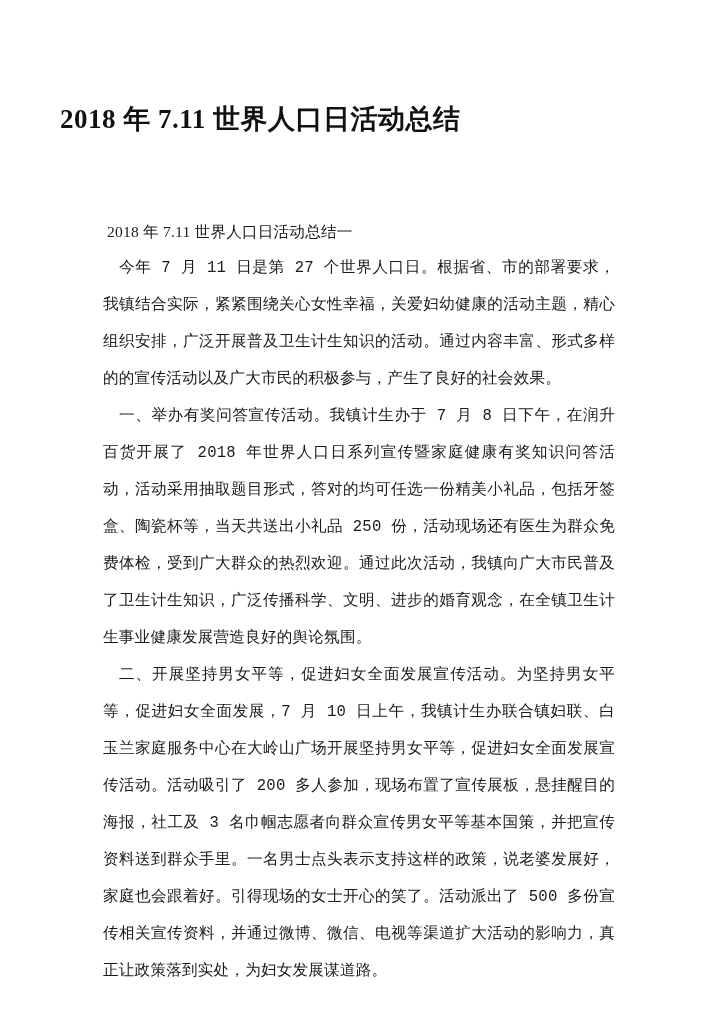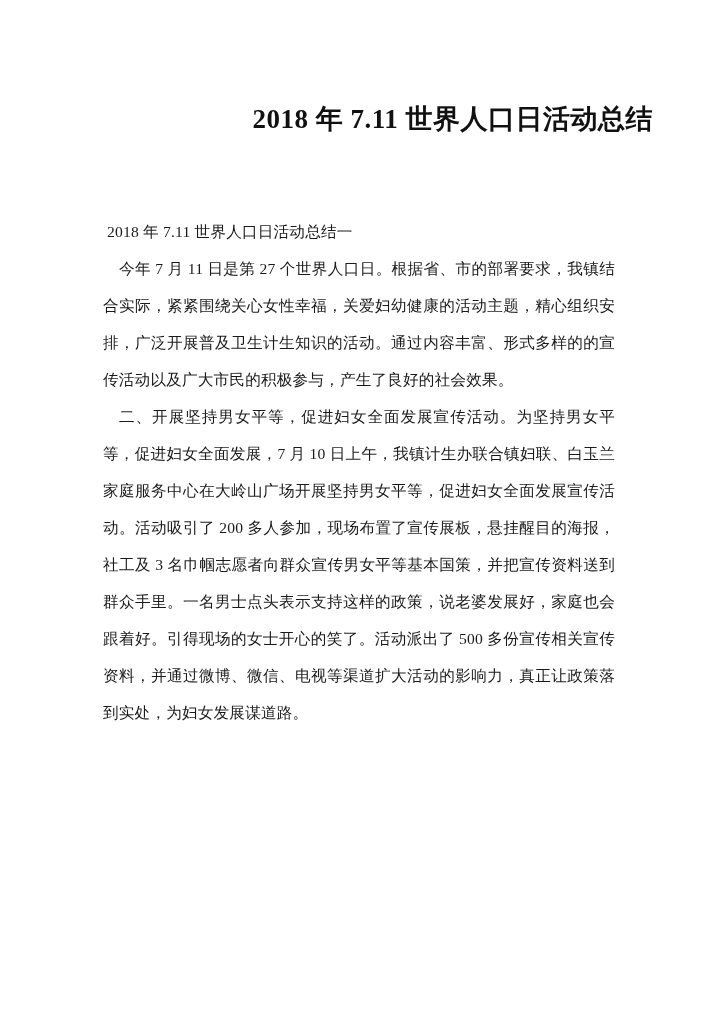--- a/index.html
+++ b/index.html
@@ -17,23 +17,23 @@
     width: 721px;
     height: 1020px;
     margin: 0 auto;
     background: #ffffff;
     overflow: hidden;
     box-sizing: border-box;
   }
   .doc-title {
     position: absolute;
     top: 80px;
-    left: 52px;
+    left: 60px;
     width: 601px;
-    text-align: right;
+    text-align: left;
     font-size: 27px;
     line-height: 42px;
     font-weight: 600;
     letter-spacing: 0.5px;
     color: #111111;
     white-space: nowrap;
   }
   .body-block {
     position: absolute;
     top: 213px;
@@ -48,33 +48,35 @@
     text-justify: inter-ideograph;
     letter-spacing: 0.2px;
     color: #1a1a1a;
   }
   .para.subtitle {
     text-indent: 4px;
     text-align: left;
   }
   .para.indent {
     text-indent: 16px;
+    font-family: Liberation Mono, monospace;
   }
 </style>
 </head>
 <body>
 
 <div class="page">
 
   <h1 class="doc-title">2018 年 7.11 世界人口日活动总结</h1>
 
   <div class="body-block">
 
     <p class="para subtitle">2018 年 7.11 世界人口日活动总结一</p>
 
     <p class="para indent">今年 7 月 11 日是第 27 个世界人口日。根据省、市的部署要求，我镇结合实际，紧紧围绕关心女性幸福，关爱妇幼健康的活动主题，精心组织安排，广泛开展普及卫生计生知识的活动。通过内容丰富、形式多样的的宣传活动以及广大市民的积极参与，产生了良好的社会效果。</p>
 
+    <p class="para indent">一、举办有奖问答宣传活动。我镇计生办于 7 月 8 日下午，在润升百货开展了 2018 年世界人口日系列宣传暨家庭健康有奖知识问答活动，活动采用抽取题目形式，答对的均可任选一份精美小礼品，包括牙签盒、陶瓷杯等，当天共送出小礼品 250 份，活动现场还有医生为群众免费体检，受到广大群众的热烈欢迎。通过此次活动，我镇向广大市民普及了卫生计生知识，广泛传播科学、文明、进步的婚育观念，在全镇卫生计生事业健康发展营造良好的舆论氛围。</p>
 
     <p class="para indent">二、开展坚持男女平等，促进妇女全面发展宣传活动。为坚持男女平等，促进妇女全面发展，7 月 10 日上午，我镇计生办联合镇妇联、白玉兰家庭服务中心在大岭山广场开展坚持男女平等，促进妇女全面发展宣传活动。活动吸引了 200 多人参加，现场布置了宣传展板，悬挂醒目的海报，社工及 3 名巾帼志愿者向群众宣传男女平等基本国策，并把宣传资料送到群众手里。一名男士点头表示支持这样的政策，说老婆发展好，家庭也会跟着好。引得现场的女士开心的笑了。活动派出了 500 多份宣传相关宣传资料，并通过微博、微信、电视等渠道扩大活动的影响力，真正让政策落到实处，为妇女发展谋道路。</p>
 
   </div>
 
 </div>
 
 </body></html>

